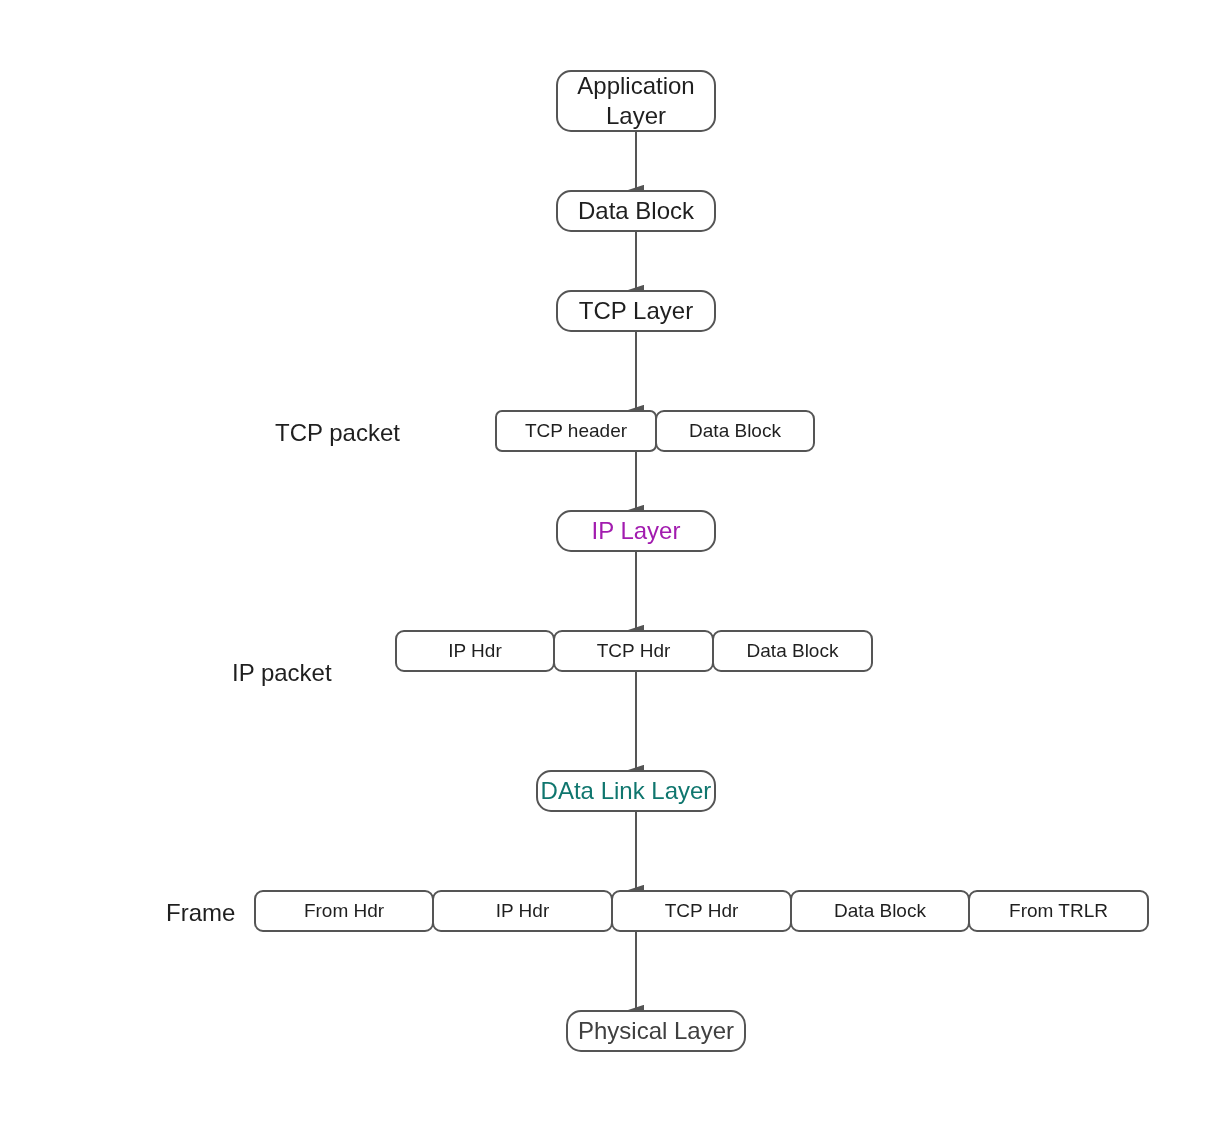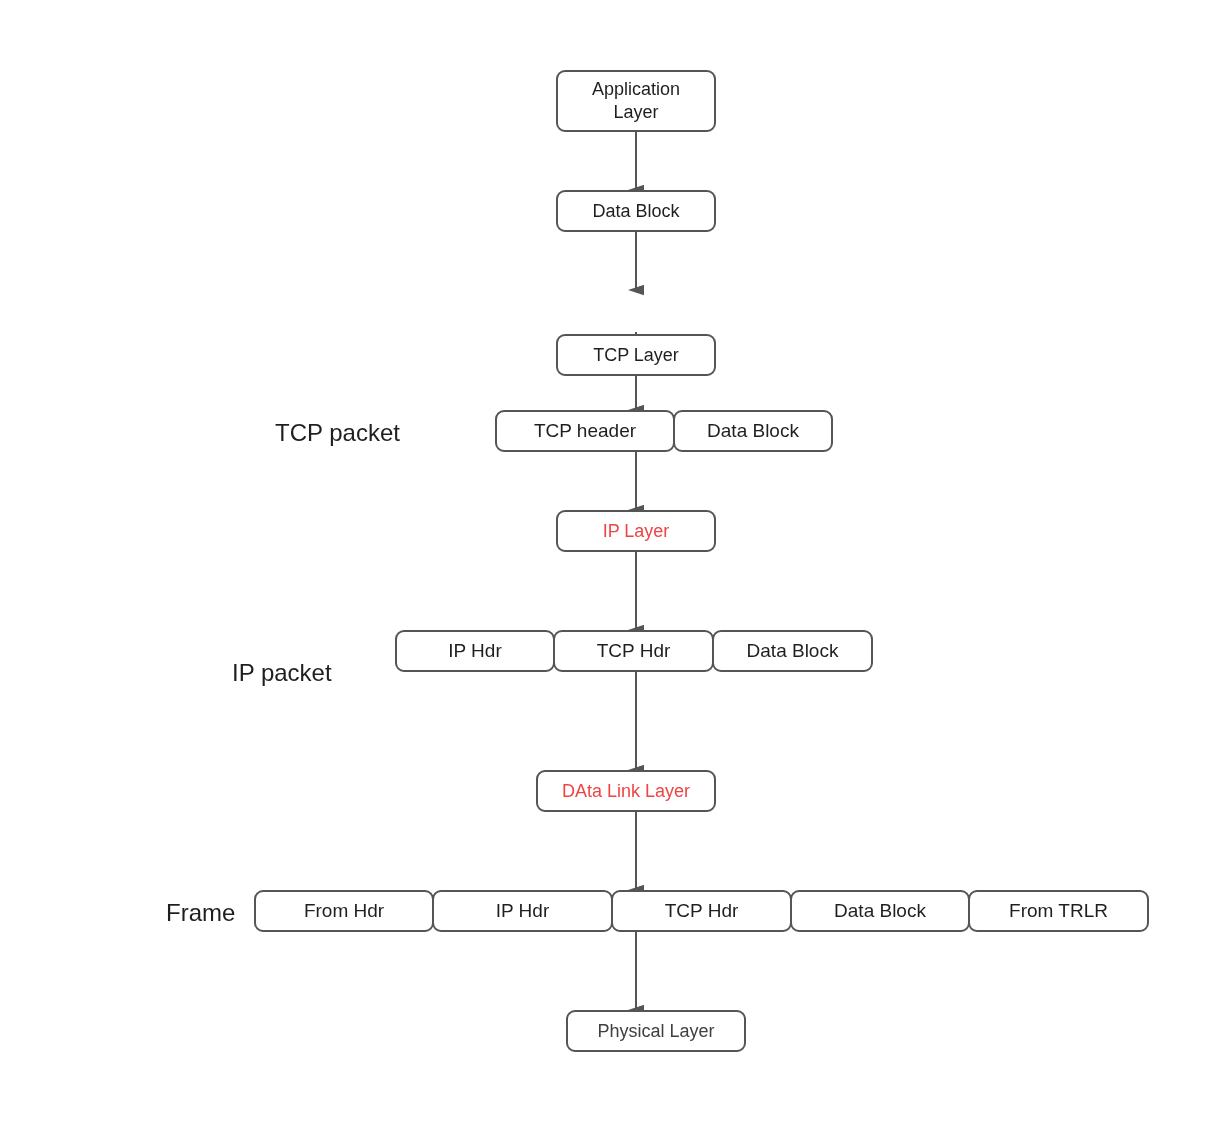--- a/index.html
+++ b/index.html
@@ -26,27 +26,27 @@
     left: 0;
     top: 0;
     width: 1232px;
     height: 1122px;
     pointer-events: none;
   }
   .node {
     position: absolute;
     box-sizing: border-box;
     border: 2px solid #555555;
-    border-radius: 9px;
+    border-radius: 15px;
     background: #ffffff;
     display: flex;
     align-items: center;
     justify-content: center;
     text-align: center;
-    font-size: 18px;
+    font-size: 24px;
     line-height: 1.27;
     color: #1f1f1f;
     white-space: pre-line;
   }
   .packet-row {
     position: absolute;
     display: flex;
     box-sizing: border-box;
   }
   .cell {
@@ -90,29 +90,29 @@
         <line x1="636" y1="672" x2="636" y2="770" stroke="#555555" stroke-width="2" marker-end="url(#arrowhead)"></line>
         <line x1="636" y1="812" x2="636" y2="890" stroke="#555555" stroke-width="2" marker-end="url(#arrowhead)"></line>
         <line x1="636" y1="932" x2="636" y2="1010" stroke="#555555" stroke-width="2" marker-end="url(#arrowhead)"></line>
       </g>
   </svg>
 
   <div id="nodes-container">
       <div class="node" style="left: 556px; top: 70px; width: 160px; height: 62px; border-color: rgb(85, 85, 85); color: rgb(31, 31, 31);"><span>Application
 Layer</span></div>
       <div class="node" style="left: 556px; top: 190px; width: 160px; height: 42px; border-color: rgb(85, 85, 85); color: rgb(31, 31, 31);"><span>Data Block</span></div>
-      <div class="node" style="left: 556px; top: 290px; width: 160px; height: 42px; border-color: rgb(85, 85, 85); color: rgb(31, 31, 31); margin-top: 44px;"><span>TCP Layer</span></div>
-      <div class="node" style="left: 556px; top: 510px; width: 160px; height: 42px; border-color: rgb(85, 85, 85); color: #ef4444;"><span>IP Layer</span></div>
-      <div class="node" style="left: 536px; top: 770px; width: 180px; height: 42px; border-color: rgb(85, 85, 85); color: #ef4444;"><span>DAta Link Layer</span></div>
+      <div class="node" style="left: 556px; top: 290px; width: 160px; height: 42px; border-color: rgb(85, 85, 85); color: rgb(31, 31, 31);"><span>TCP Layer</span></div>
+      <div class="node" style="left: 556px; top: 510px; width: 160px; height: 42px; border-color: rgb(85, 85, 85); color: #a21caf;"><span>IP Layer</span></div>
+      <div class="node" style="left: 536px; top: 770px; width: 180px; height: 42px; border-color: rgb(85, 85, 85); color: #0f766e;"><span>DAta Link Layer</span></div>
       <div class="node" style="left: 566px; top: 1010px; width: 180px; height: 42px; border-color: rgb(85, 85, 85); color: #404040;"><span>Physical Layer</span></div>
     </div>
   <div id="rows-container">
       <div class="row-label" style="left: 275px; top: 419px; width: 120px; color: rgb(31, 31, 31);">TCP packet</div>
       <div class="packet-row" style="left: 495px; top: 410px; height: 42px;">
-        <div class="cell" style="width: 180px; margin-left: 0px; border-color: rgb(85, 85, 85); color: rgb(31, 31, 31);">
+        <div class="cell" style="width: 162px; margin-left: 0px; border-color: rgb(85, 85, 85); color: rgb(31, 31, 31); border-radius: 7px;">
           <span>TCP header</span>
         </div>
         <div class="cell" style="width: 160px; margin-left: -2px; border-color: rgb(85, 85, 85); color: rgb(31, 31, 31);">
           <span>Data Block</span>
         </div>
       </div>
       <div class="row-label" style="left: 232px; top: 659px; width: 90px; color: rgb(31, 31, 31);">IP packet</div>
       <div class="packet-row" style="left: 395px; top: 630px; height: 42px;">
         <div class="cell" style="width: 160px; margin-left: 0px; border-color: rgb(85, 85, 85); color: rgb(31, 31, 31);">
           <span>IP Hdr</span>

